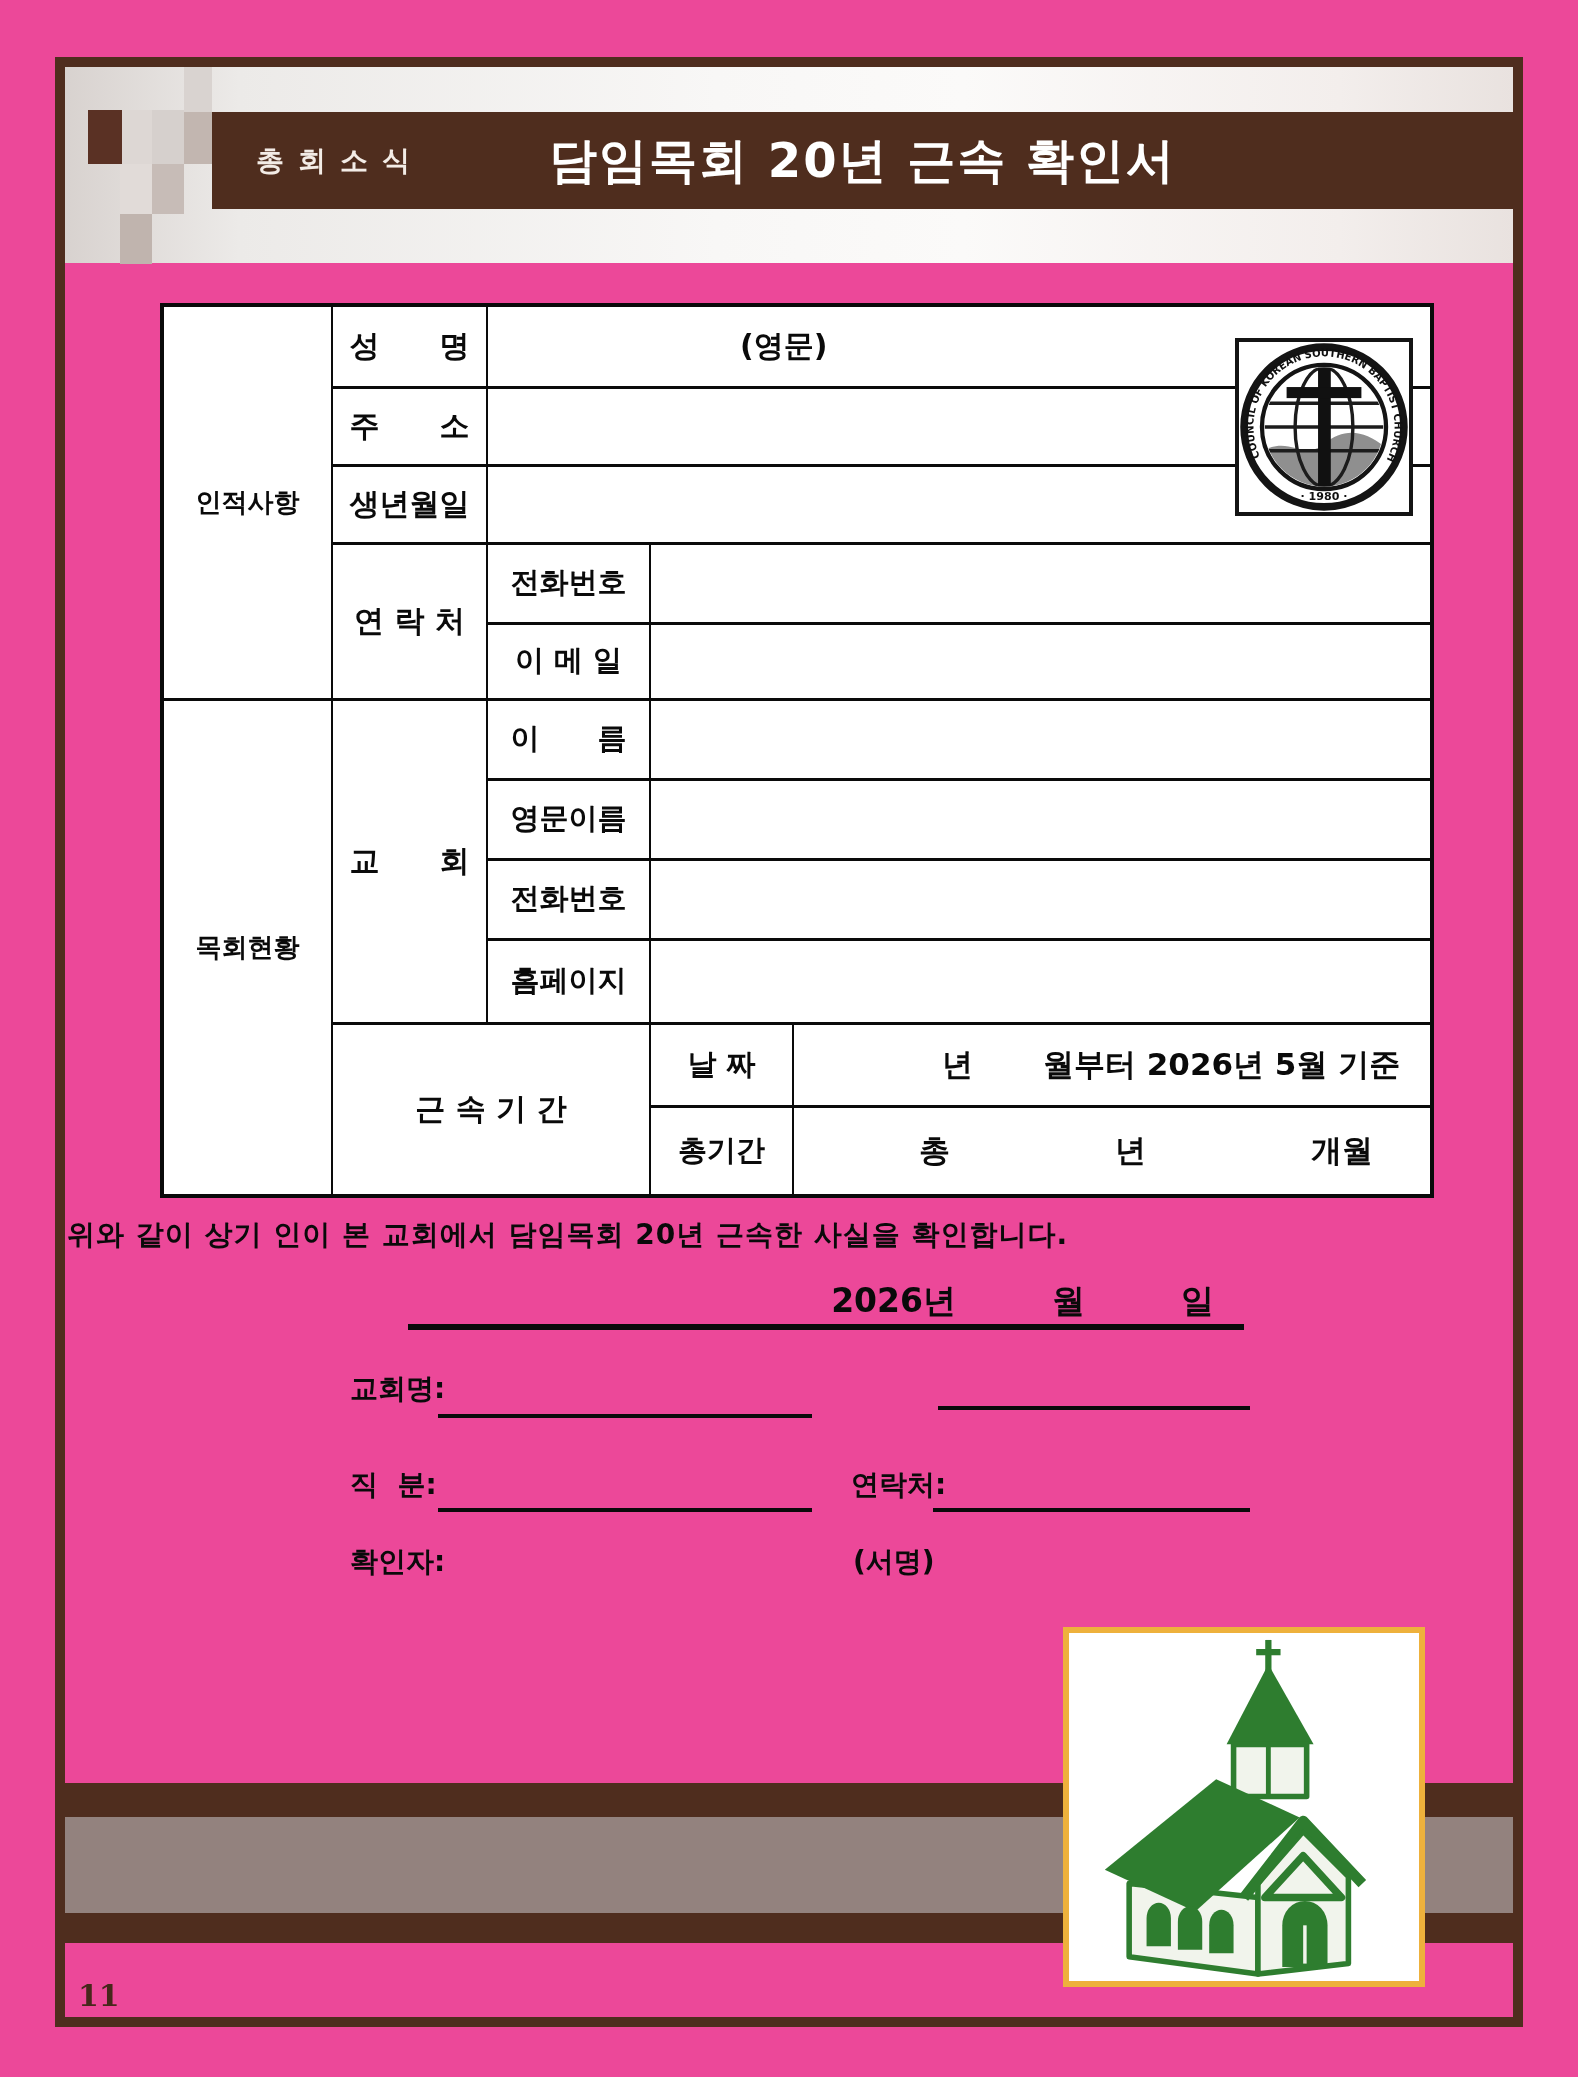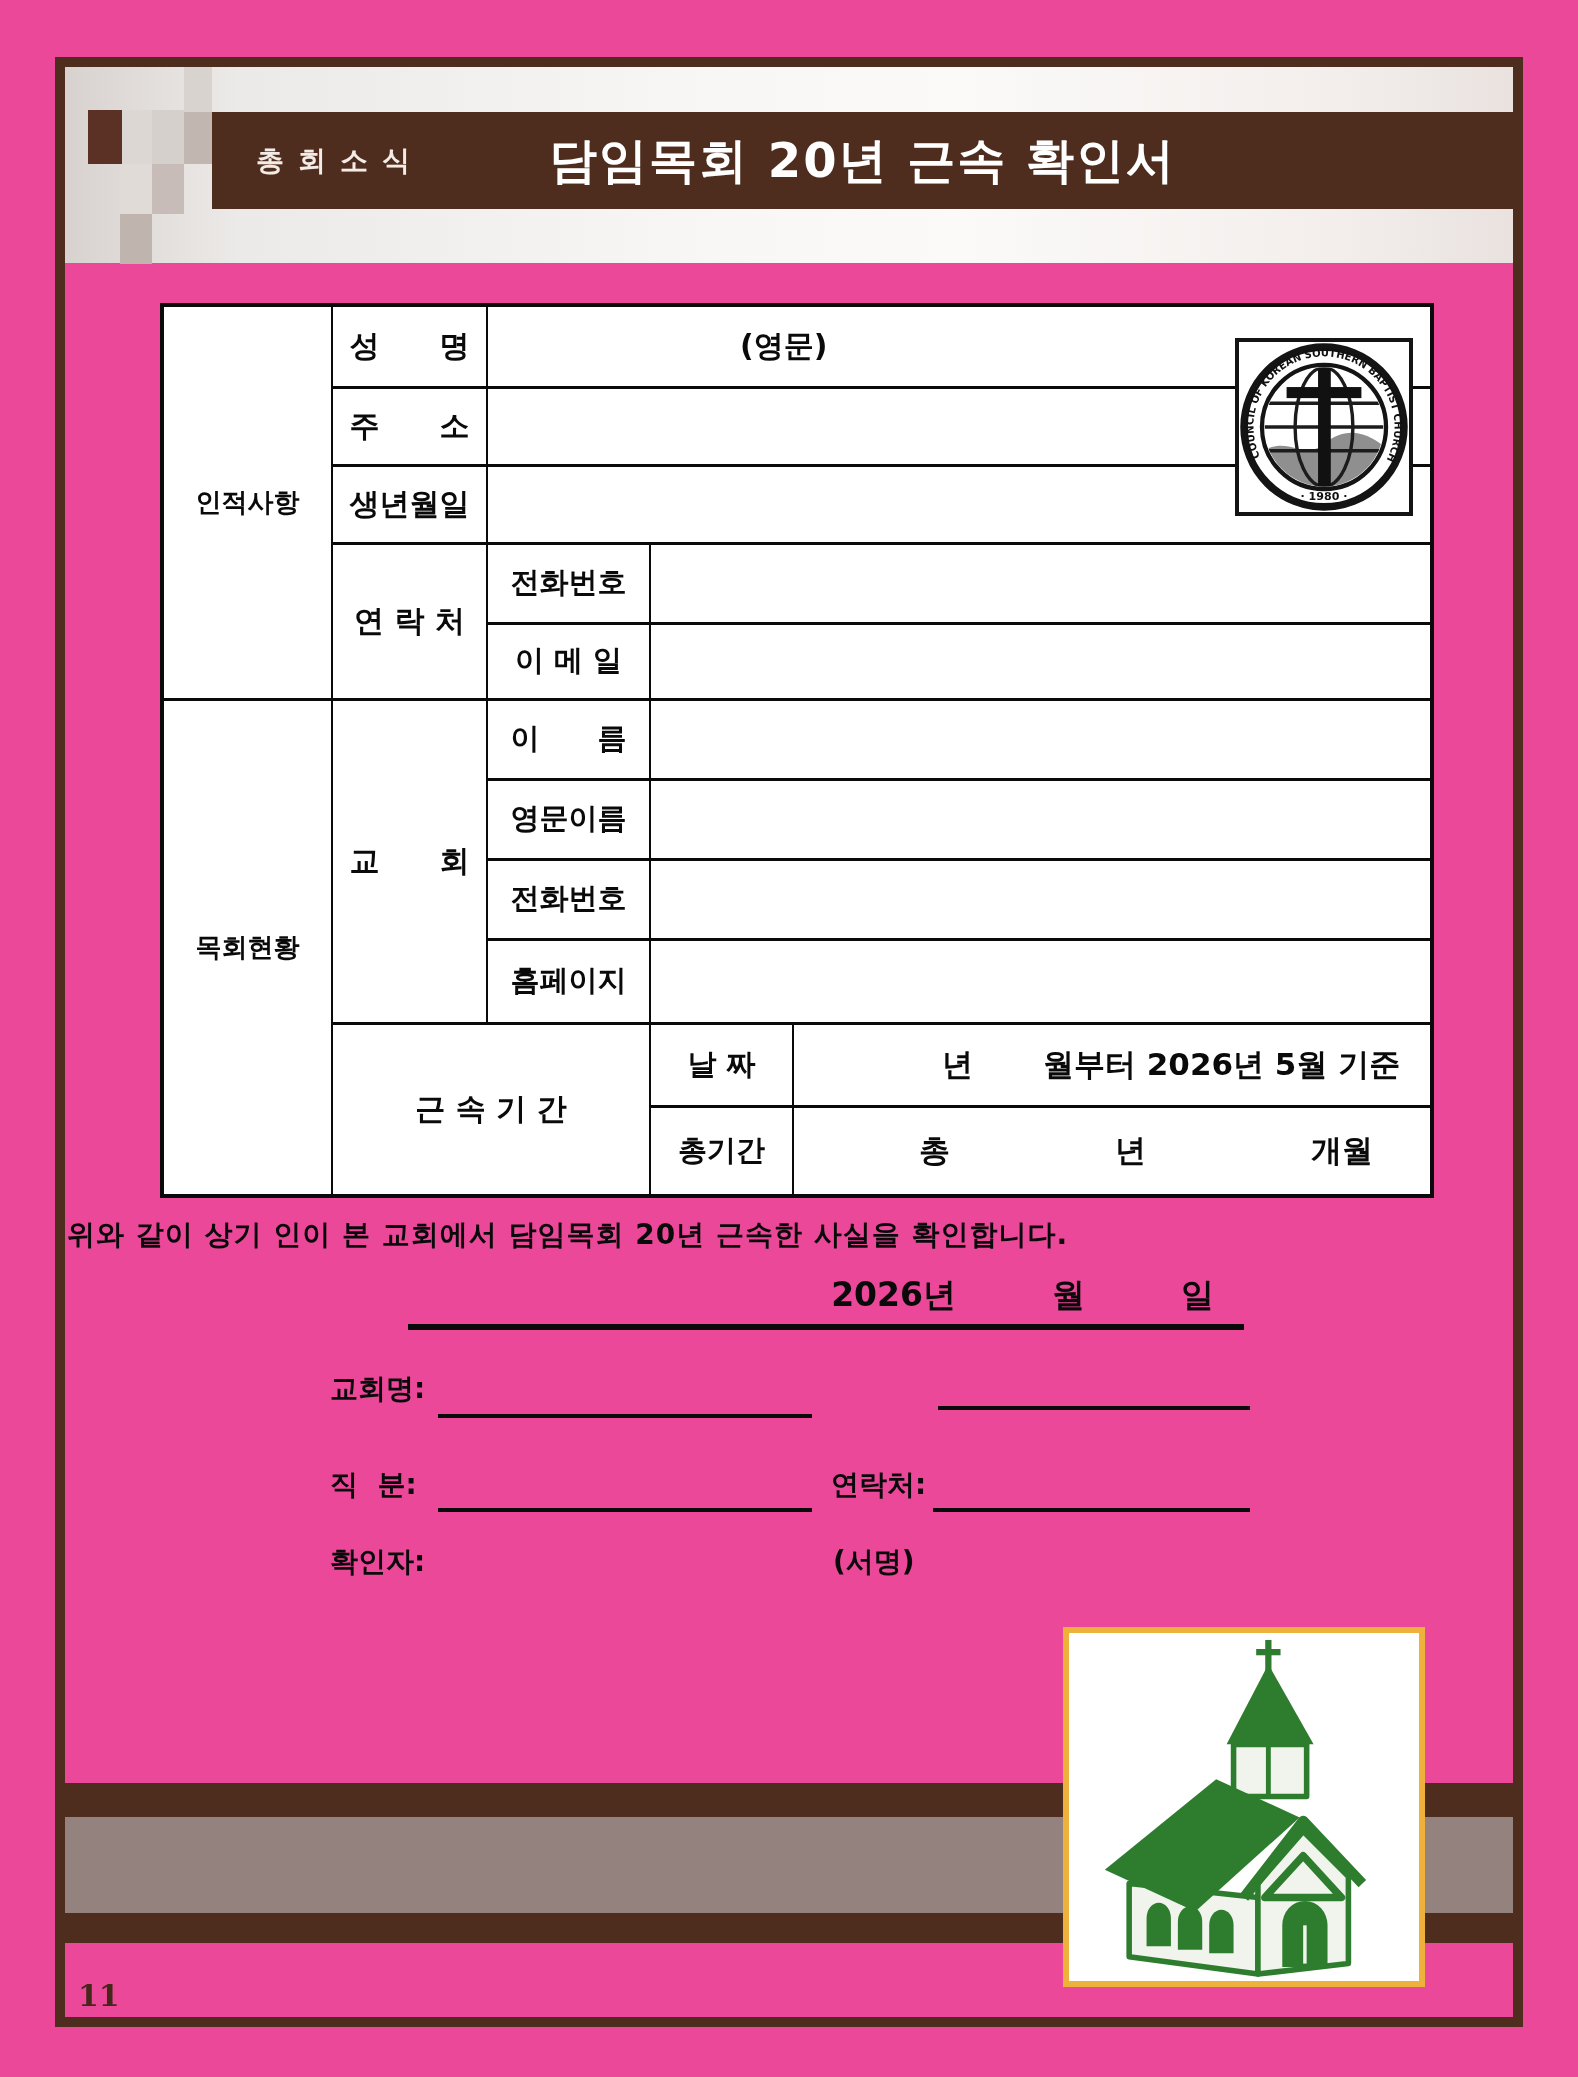--- a/index.html
+++ b/index.html
@@ -103,28 +103,28 @@
     font-size: 28px; font-weight: bold; color: var(--text_black);
     letter-spacing: 1px;
     z-index: 2;
   }
   .dateline {
     position: absolute;
     left: 408px; top: 1278px;
     width: 836px; height: 52px;
     border-bottom: 6px solid var(--text_black);
     display: flex; align-items: flex-end; justify-content: flex-end;
-    gap: 96px; padding-right: 30px; padding-bottom: 6px;
+    gap: 96px; padding-right: 30px; 
     font-size: 33px; font-weight: bold; color: var(--text_black);
     z-index: 2;
   }
   .sig-label {
     position: absolute;
     font-size: 28px; font-weight: bold; color: var(--text_black);
-    z-index: 2; white-space: pre;
+    z-index: 2; white-space: pre; margin-left: 20px;
   }
   .sig-line { position: absolute; height: 4px; background: var(--text_black); z-index: 2; }
   
   .band-dark {
     position: absolute;
     left: 65px; top: 1783px;
     width: 1448px; height: 160px;
     background: var(--brown_dark);
     z-index: 2;
   }

